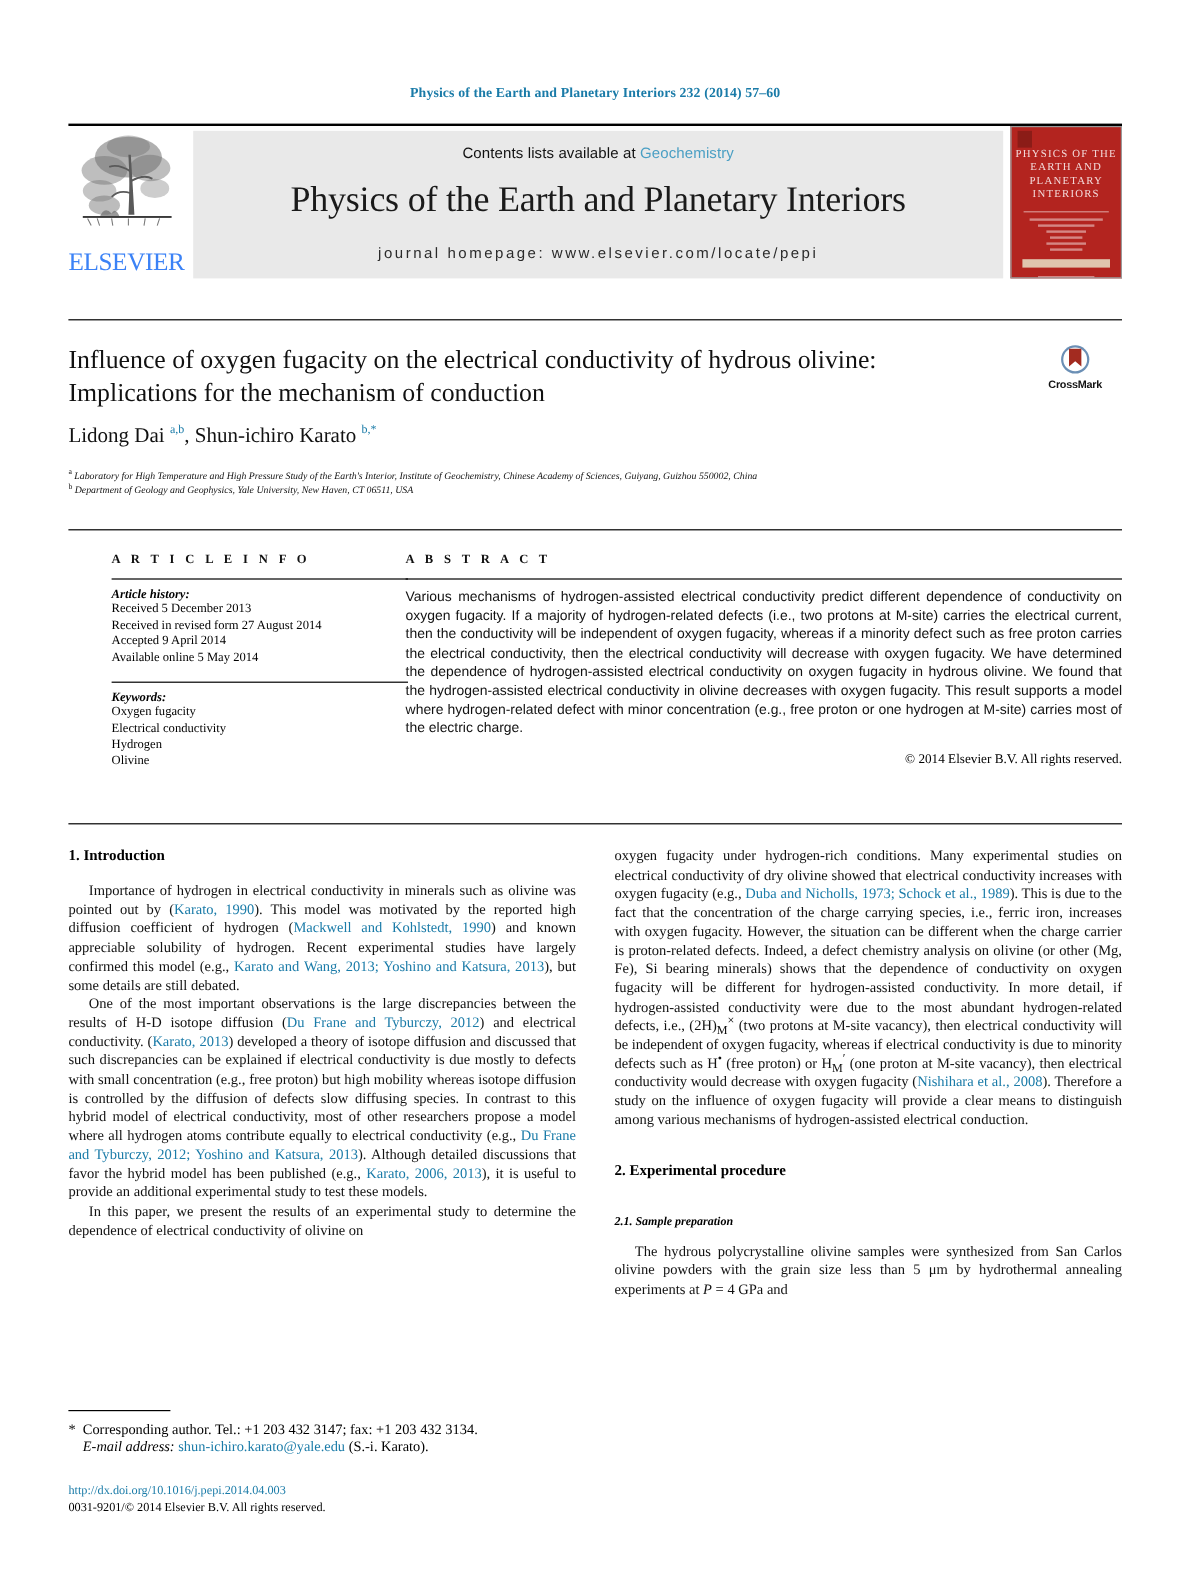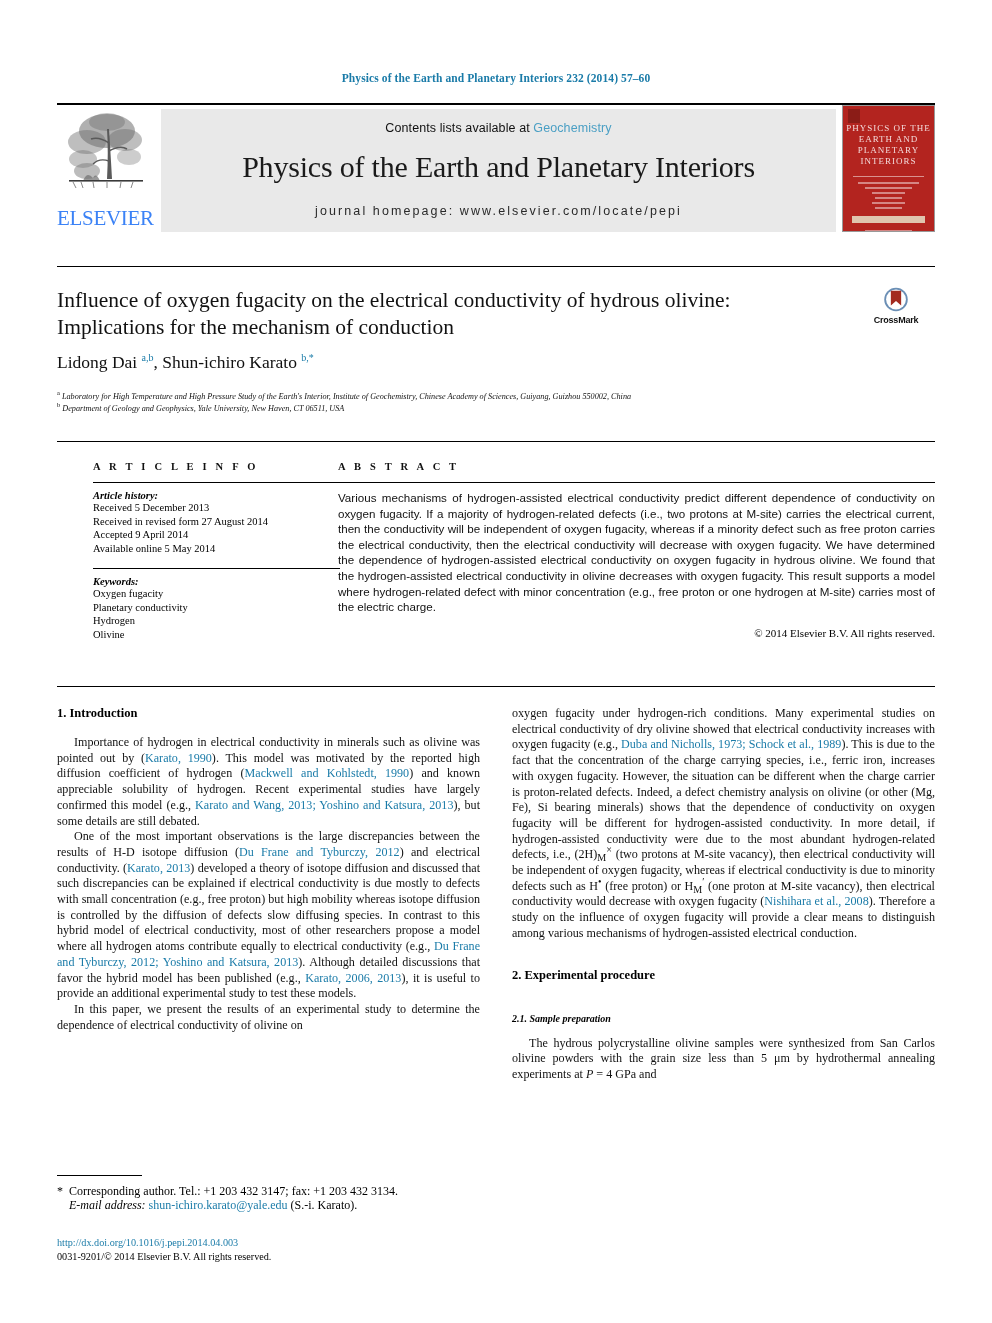--- a/index.html
+++ b/index.html
@@ -439,21 +439,21 @@
     <div class="hair-rule"></div>
     <div class="info-label">Article history:</div>
     <div class="info-line">Received 5 December 2013</div>
     <div class="info-line">Received in revised form 27 August 2014</div>
     <div class="info-line">Accepted 9 April 2014</div>
     <div class="info-line">Available online 5 May 2014</div>
     <div class="kw-block">
       <div class="hair-rule"></div>
       <div class="info-label">Keywords:</div>
       <div class="info-line">Oxygen fugacity</div>
-      <div class="info-line">Planetary conductivity</div>
+      <div class="info-line">Electrical conductivity</div>
       <div class="info-line">Hydrogen</div>
       <div class="info-line">Olivine</div>
     </div>
   </div>
 
   <div class="abs-col">
     <div class="sec-caps">A B S T R A C T</div>
     <div class="hair-rule"></div>
     <div class="abstract-text">Various mechanisms of hydrogen-assisted electrical conductivity predict different dependence of conductivity on oxygen fugacity. If a majority of hydrogen-related defects (i.e., two protons at M-site) carries the electrical current, then the conductivity will be independent of oxygen fugacity, whereas if a minority defect such as free proton carries the electrical conductivity, then the electrical conductivity will decrease with oxygen fugacity. We have determined the dependence of hydrogen-assisted electrical conductivity on oxygen fugacity in hydrous olivine. We found that the hydrogen-assisted electrical conductivity in olivine decreases with oxygen fugacity. This result supports a model where hydrogen-related defect with minor concentration (e.g., free proton or one hydrogen at M-site) carries most of the electric charge.</div>
     <div class="copyright-line">© 2014 Elsevier B.V. All rights reserved.</div>

